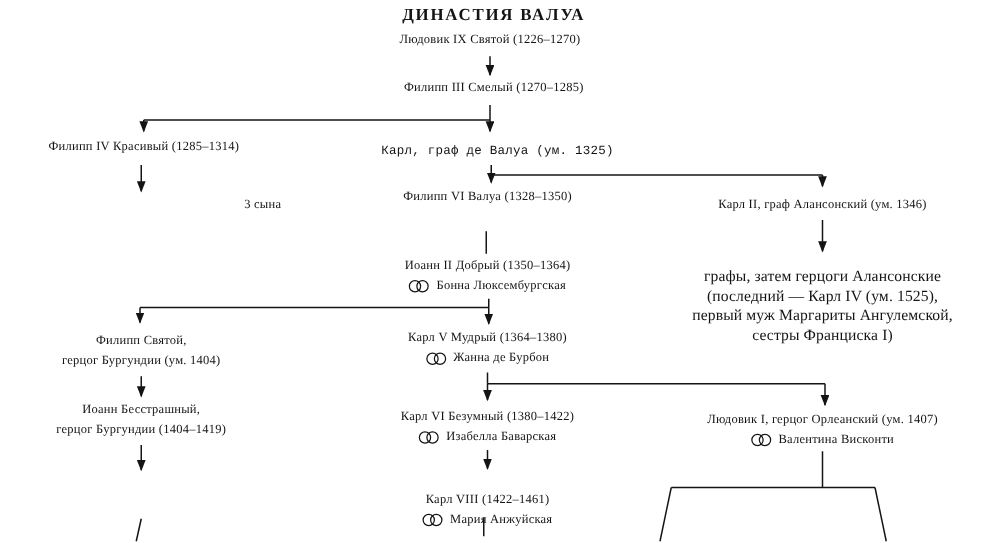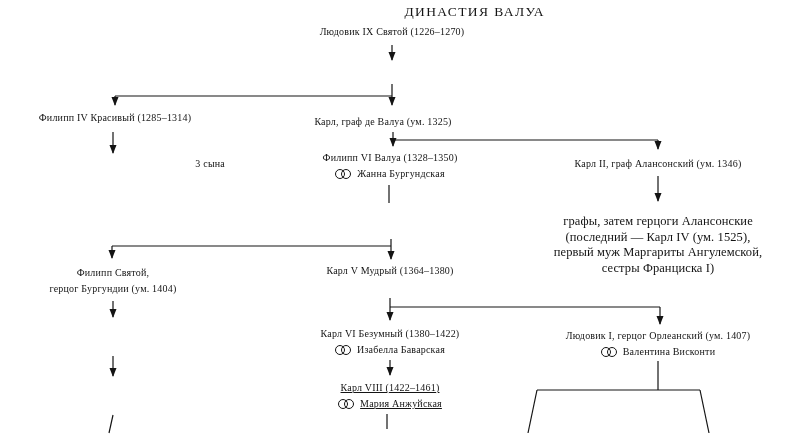--- a/index.html
+++ b/index.html
@@ -14,24 +14,23 @@
   .stage { position:absolute; inset:0; width:790px; height:434px; }
   svg.connectors { position:absolute; left:0; top:0; z-index:0; }
   .node {
     position:absolute; z-index:1;
     text-align:center;
     font-size:10px; line-height:16px;
     letter-spacing:0.2px;
     white-space:nowrap;
   }
   .title {
-    font-weight:normal;
+    font-weight:bold;
     font-size:13.5px;
     letter-spacing:1.4px;
-    text-align:right;
   }
   .note { font-size:12.5px; line-height:15.5px; letter-spacing:0.1px; }
   .spouse-row { display:flex; align-items:center; justify-content:center; gap:6px; }
   .mrg { display:inline-flex; align-items:center; flex:0 0 auto; }
   .mrg i {
     display:block; width:8px; height:8px;
     border:1.4px solid #141414; border-radius:50%;
     box-sizing:content-box; background:transparent;
   }
   .mrg i + i { margin-left:-4px; }
@@ -75,57 +74,72 @@
       <path d="M700,390 C703,404 706,419 709,433"></path>
       <path d="M113,415 L109,433"></path>
       <path d="M387,414 V429"></path>
     </g>
   </svg>
 
   <div class="node title" style="left:245px; top:4px; width:300px;">ДИНАСТИЯ ВАЛУА</div>
 
   <div class="node" style="left:242px; top:24px; width:300px;">Людовик IX Святой (1226–1270)</div>
 
+  <div class="node" style="left:245px; top:63px; width:300px;">Филипп III Смелый (1270–1285)</div>
 
   <div class="node" style="left:5px; top:110px; width:220px;">Филипп IV Красивый (1285–1314)</div>
 
   <div class="node" style="left:5px; top:156px; width:220px;text-align:right;">3 сына</div>
 
-  <div class="node" style="left:233px; top:114px; width:300px;">Карл, граф де Валуа (ум. 1325)</div>
+  <div class="node" style="left:248px; top:114px; width:300px;font-family:Liberation Mono, monospace;">Карл, граф де Валуа (ум. 1325)</div>
 
   <div class="node" style="left:240px; top:150px; width:300px;">
     <div>Филипп VI Валуа (1328–1350)</div>
-    <div class="spouse-row">
-      <span class="mrg">
-          <i></i>
-          <i></i>
-        </span>
-      <span>Жанна Бургундская</span>
-    </div>
   </div>
 
   <div class="node" style="left:508px; top:156px; width:300px;">Карл II, граф Алансонский (ум. 1346)</div>
 
   <div class="node note" style="left:508px; top:214px; width:300px;">
     <div>графы, затем герцоги Алансонские</div>
     <div>(последний — Карл IV (ум. 1525),</div>
     <div>первый муж Маргариты Ангулемской,</div>
     <div>сестры Франциска I)</div>
   </div>
 
+  <div class="node" style="left:240px; top:205px; width:300px;">
+    <div>Иоанн II Добрый (1350–1364)</div>
+    <div class="spouse-row">
+      <span class="mrg">
+          <i></i>
+          <i></i>
+        </span>
+      <span>Бонна Люксембургская</span>
+    </div>
+  </div>
 
   <div class="node" style="left:3px; top:265px; width:220px;">
     <div>Филипп Святой,</div>
     <div>герцог Бургундии (ум. 1404)</div>
   </div>
 
   <div class="node" style="left:240px; top:263px; width:300px;">
     <div>Карл V Мудрый (1364–1380)</div>
+    <div class="spouse-row">
+      <span class="mrg">
+          <i></i>
+          <i></i>
+        </span>
+      <span>Жанна де Бурбон</span>
+    </div>
   </div>
 
+  <div class="node" style="left:3px; top:320px; width:220px;">
+    <div>Иоанн Бесстрашный,</div>
+    <div>герцог Бургундии (1404–1419)</div>
+  </div>
 
   <div class="node" style="left:240px; top:326px; width:300px;">
     <div>Карл VI Безумный (1380–1422)</div>
     <div class="spouse-row">
       <span class="mrg">
           <i></i>
           <i></i>
         </span>
       <span>Изабелла Баварская</span>
     </div>
@@ -136,21 +150,21 @@
     <div class="spouse-row">
       <span class="mrg">
           <i></i>
           <i></i>
         </span>
       <span>Валентина Висконти</span>
     </div>
   </div>
 
 
-  <div class="node" style="left:240px; top:380px; width:300px;text-decoration:underline;">
+  <div class="node" style="left:240px; top:392px; width:300px;">
     <div>Карл VIII (1422–1461)</div>
     <div class="spouse-row">
       <span class="mrg">
           <i></i>
           <i></i>
         </span>
       <span>Мария Анжуйская</span>
     </div>
   </div>
 

